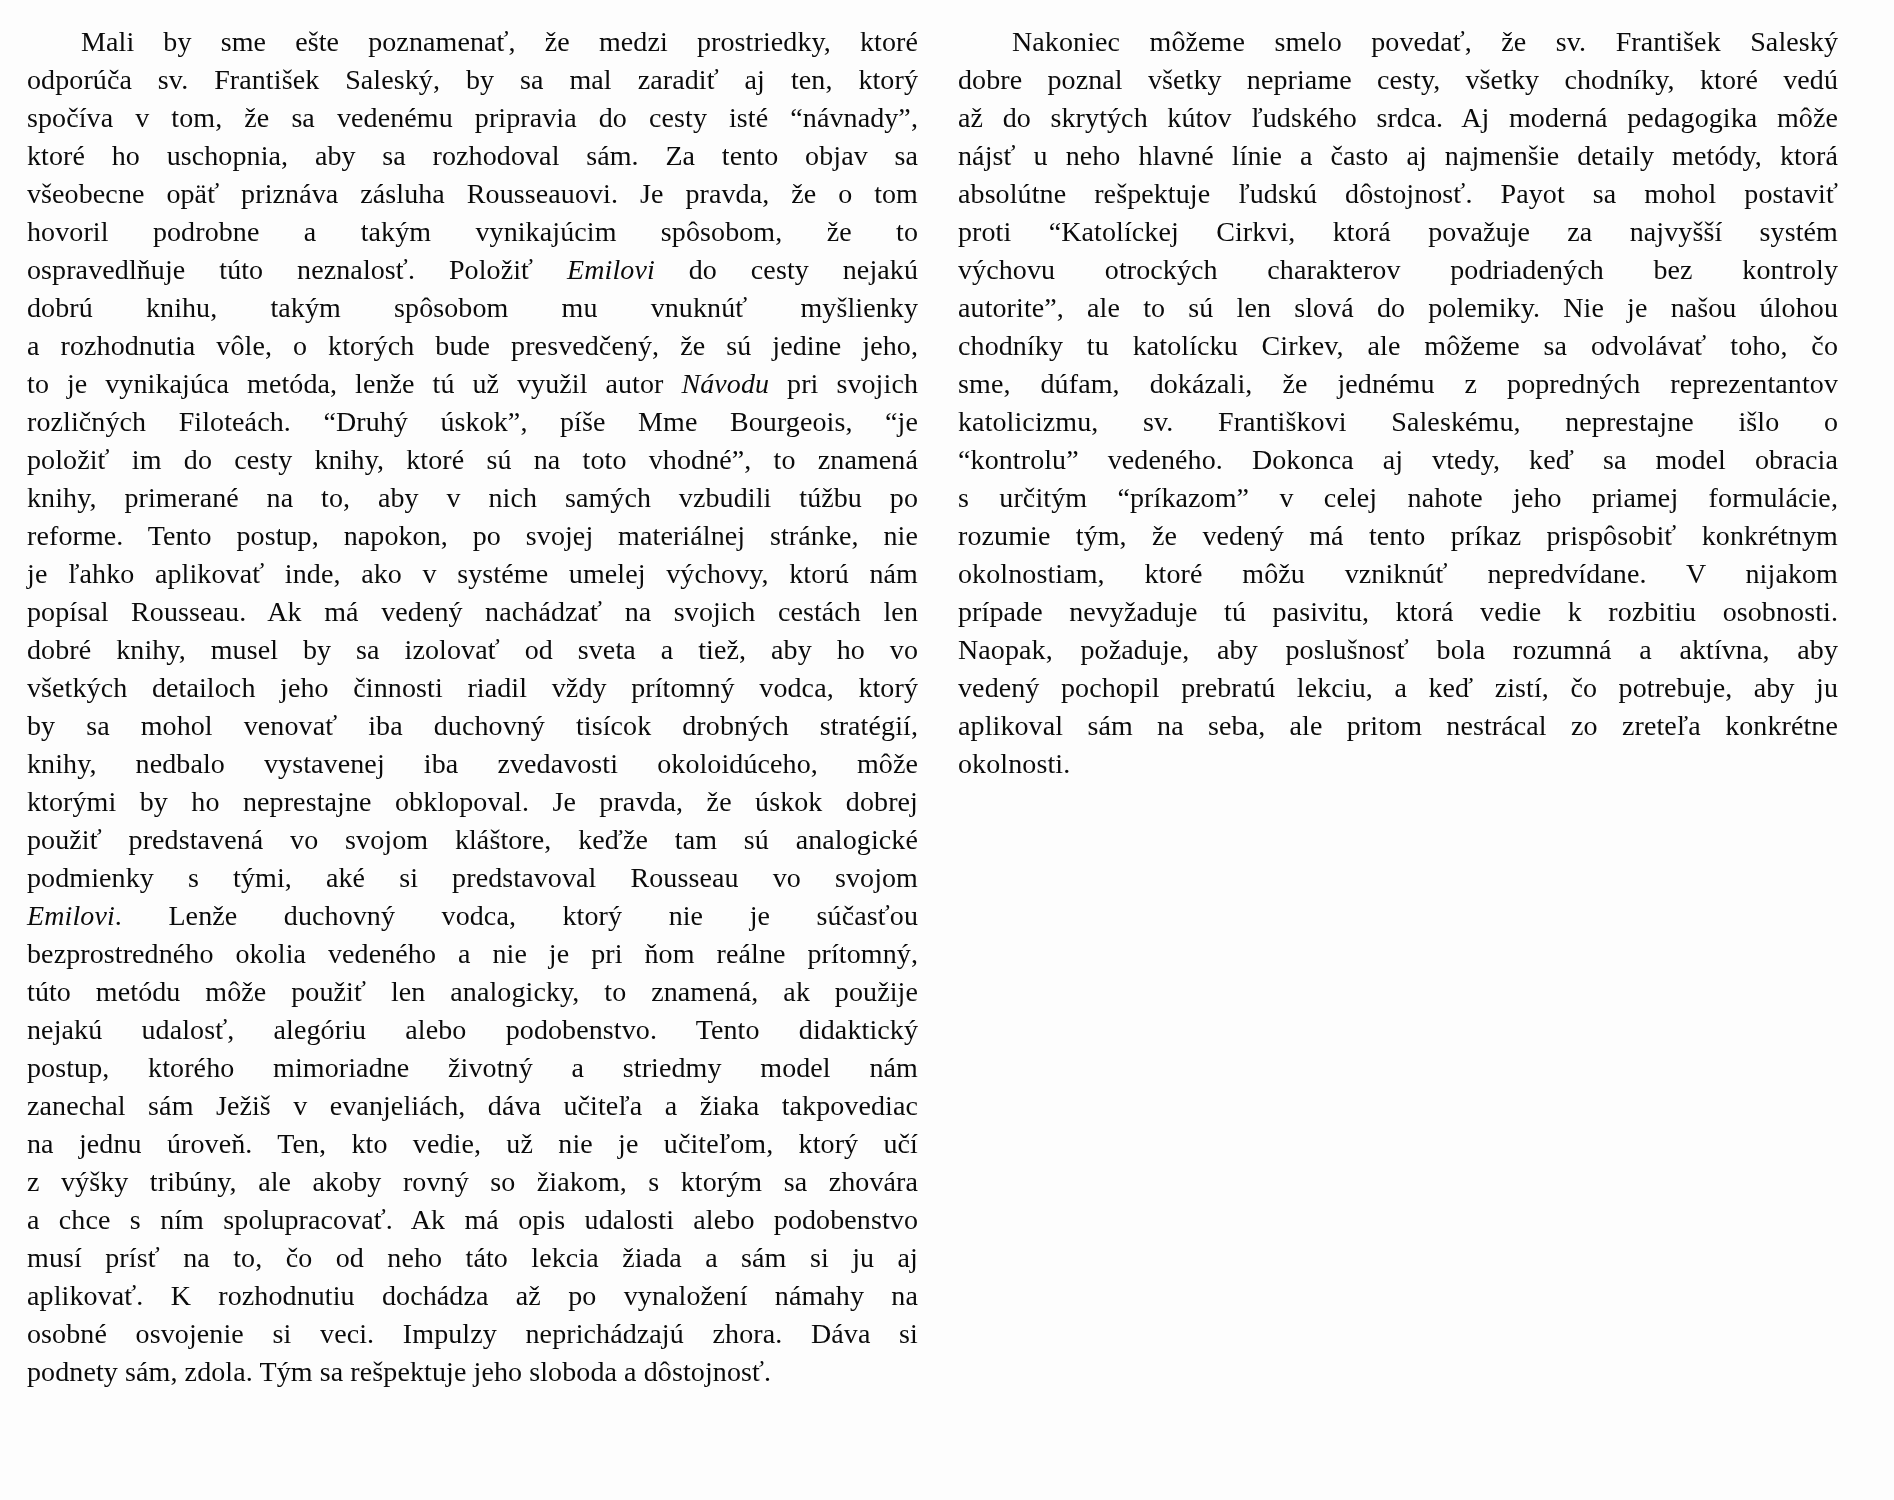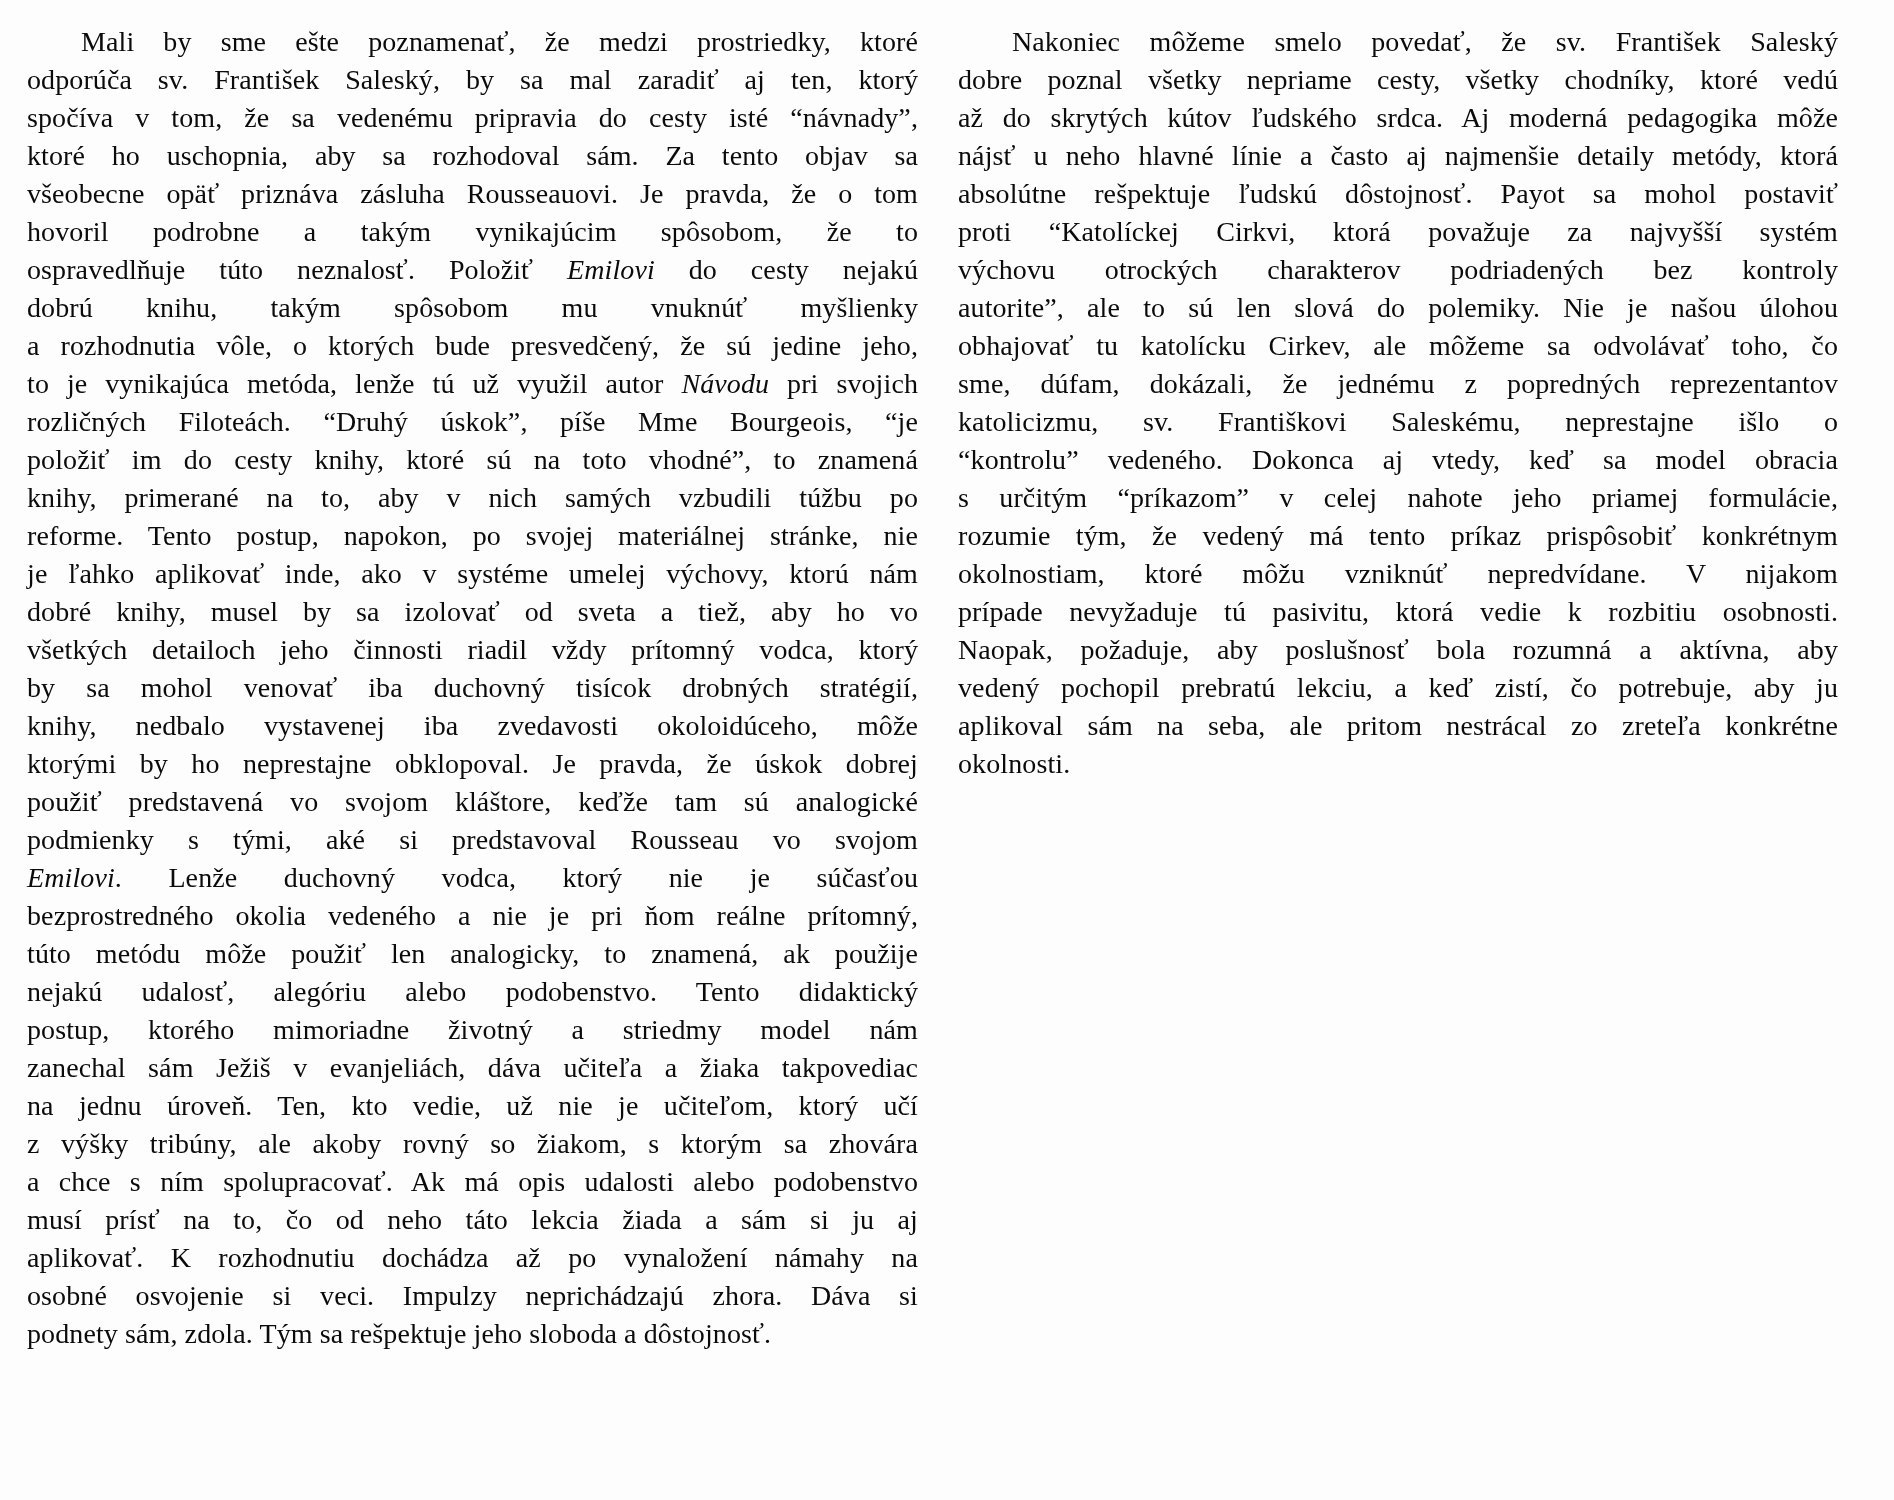--- a/index.html
+++ b/index.html
@@ -52,20 +52,21 @@
       <div class="line"><span>hovoril podrobne a takým vynikajúcim spôsobom, že to</span></div>
       <div class="line"><span>ospravedlňuje túto neznalosť. Položiť </span><i>Emilovi</i><span> do cesty nejakú</span></div>
       <div class="line"><span>dobrú knihu, takým spôsobom mu vnuknúť myšlienky</span></div>
       <div class="line"><span>a rozhodnutia vôle, o ktorých bude presvedčený, že sú jedine jeho,</span></div>
       <div class="line"><span>to je vynikajúca metóda, lenže tú už využil autor </span><i>Návodu</i><span> pri svojich</span></div>
       <div class="line"><span>rozličných Filoteách. “Druhý úskok”, píše Mme Bourgeois, “je</span></div>
       <div class="line"><span>položiť im do cesty knihy, ktoré sú na toto vhodné”, to znamená</span></div>
       <div class="line"><span>knihy, primerané na to, aby v nich samých vzbudili túžbu po</span></div>
       <div class="line"><span>reforme. Tento postup, napokon, po svojej materiálnej stránke, nie</span></div>
       <div class="line"><span>je ľahko aplikovať inde, ako v systéme umelej výchovy, ktorú nám</span></div>
+      <div class="line"><span>popísal Rousseau. Ak má vedený nachádzať na svojich cestách len</span></div>
       <div class="line"><span>dobré knihy, musel by sa izolovať od sveta a tiež, aby ho vo</span></div>
       <div class="line"><span>všetkých detailoch jeho činnosti riadil vždy prítomný vodca, ktorý</span></div>
       <div class="line"><span>by sa mohol venovať iba duchovný tisícok drobných stratégií,</span></div>
       <div class="line"><span>knihy, nedbalo vystavenej iba zvedavosti okoloidúceho, môže</span></div>
       <div class="line"><span>ktorými by ho neprestajne obklopoval. Je pravda, že úskok dobrej</span></div>
       <div class="line"><span>použiť predstavená vo svojom kláštore, keďže tam sú analogické</span></div>
       <div class="line"><span>podmienky s tými, aké si predstavoval Rousseau vo svojom</span></div>
       <div class="line"><i>Emilovi</i><span>. Lenže duchovný vodca, ktorý nie je súčasťou</span></div>
       <div class="line"><span>bezprostredného okolia vedeného a nie je pri ňom reálne prítomný,</span></div>
       <div class="line"><span>túto metódu môže použiť len analogicky, to znamená, ak použije</span></div>
@@ -82,21 +83,21 @@
     </section>
   <section class="col col-right">
       <div class="line first"><span>Nakoniec môžeme smelo povedať, že sv. František Saleský</span></div>
       <div class="line"><span>dobre poznal všetky nepriame cesty, všetky chodníky, ktoré vedú</span></div>
       <div class="line"><span>až do skrytých kútov ľudského srdca. Aj moderná pedagogika môže</span></div>
       <div class="line"><span>nájsť u neho hlavné línie a často aj najmenšie detaily metódy, ktorá</span></div>
       <div class="line"><span>absolútne rešpektuje ľudskú dôstojnosť. Payot sa mohol postaviť</span></div>
       <div class="line"><span>proti “Katolíckej Cirkvi, ktorá považuje za najvyšší systém</span></div>
       <div class="line"><span>výchovu otrockých charakterov podriadených bez kontroly</span></div>
       <div class="line"><span>autorite”, ale to sú len slová do polemiky. Nie je našou úlohou</span></div>
-      <div class="line"><span>obhajovať tu katolícku Cirkev, ale môžeme sa odvolávať toho, čo</span></div>
+      <div class="line"><span>chodníky tu katolícku Cirkev, ale môžeme sa odvolávať toho, čo</span></div>
       <div class="line"><span>sme, dúfam, dokázali, že jednému z popredných reprezentantov</span></div>
       <div class="line"><span>katolicizmu, sv. Františkovi Saleskému, neprestajne išlo o</span></div>
       <div class="line"><span>“kontrolu” vedeného. Dokonca aj vtedy, keď sa model obracia</span></div>
       <div class="line"><span>s určitým “príkazom” v celej nahote jeho priamej formulácie,</span></div>
       <div class="line"><span>rozumie tým, že vedený má tento príkaz prispôsobiť konkrétnym</span></div>
       <div class="line"><span>okolnostiam, ktoré môžu vzniknúť nepredvídane. V nijakom</span></div>
       <div class="line"><span>prípade nevyžaduje tú pasivitu, ktorá vedie k rozbitiu osobnosti.</span></div>
       <div class="line"><span>Naopak, požaduje, aby poslušnosť bola rozumná a aktívna, aby</span></div>
       <div class="line"><span>vedený pochopil prebratú lekciu, a keď zistí, čo potrebuje, aby ju</span></div>
       <div class="line"><span>aplikoval sám na seba, ale pritom nestrácal zo zreteľa konkrétne</span></div>

